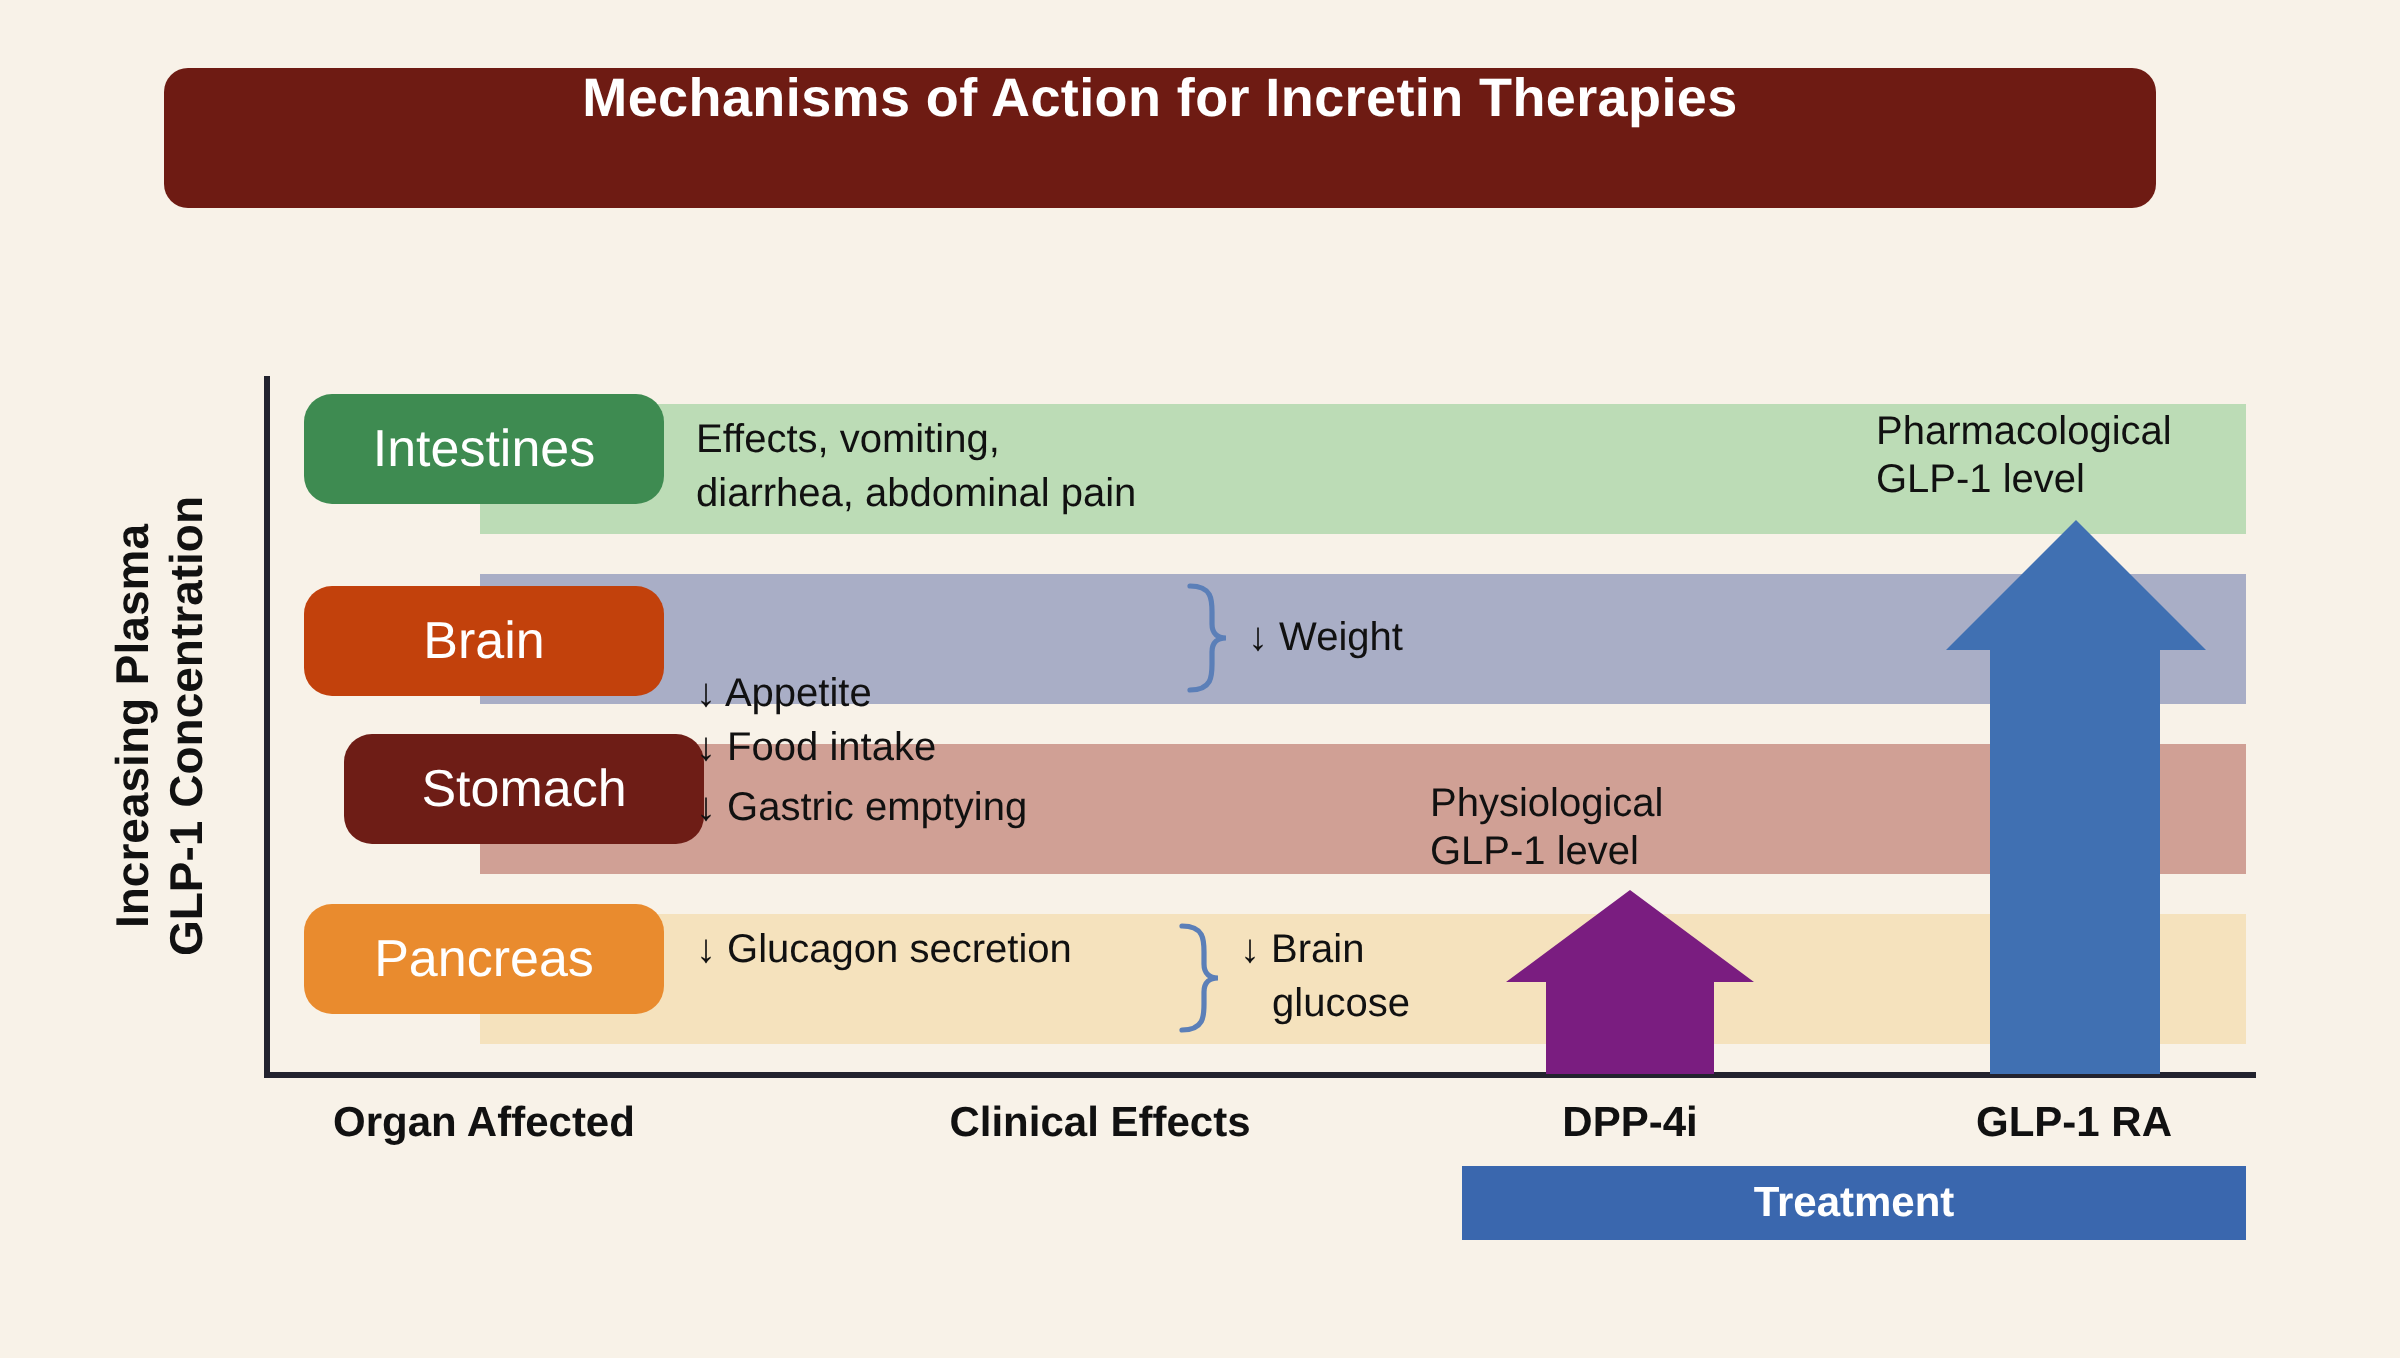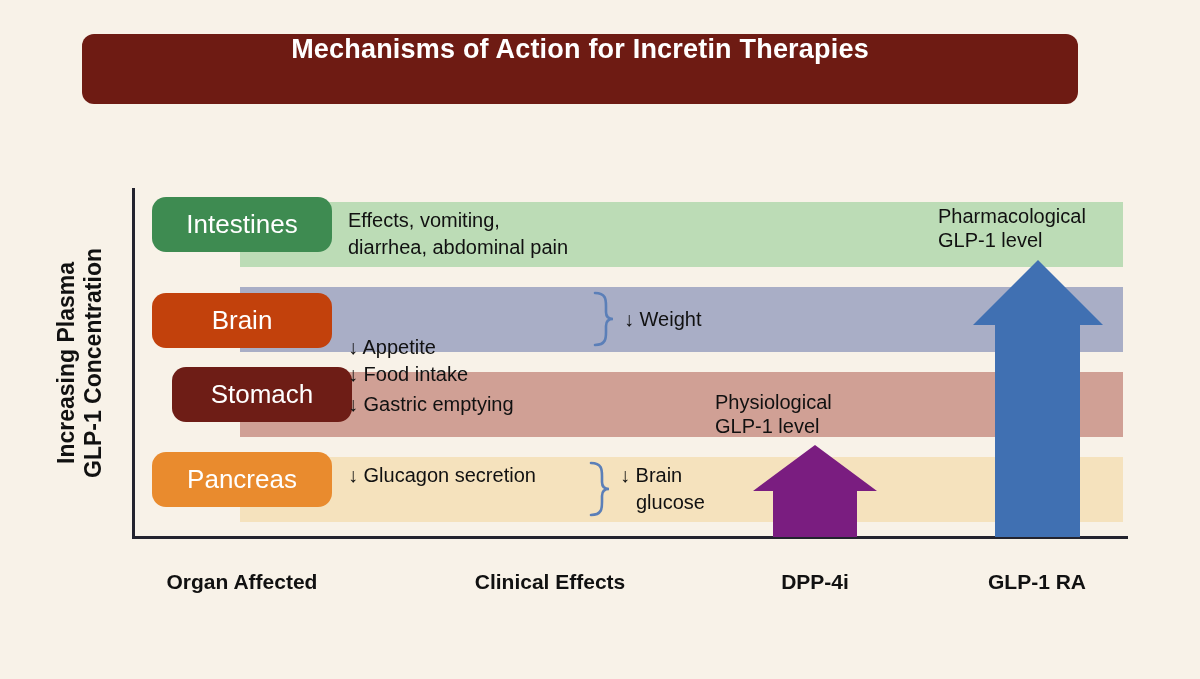--- a/index.html
+++ b/index.html
@@ -32,21 +32,21 @@
   .result .indent{padding-left:16px;}
   .bracket{position:absolute;z-index:3;}
 
   
   .arrow-label{position:absolute;width:200px;text-align:left;font-size:20px;
                line-height:24px;color:#111;z-index:4;}
   .arrow{position:absolute;z-index:3;}
 
   
   .xlab{position:absolute;top:549px;text-align:center;font-weight:bold;
-        font-size:21px;line-height:26px;color:#111;margin-top:20px;}
+        font-size:21px;line-height:26px;color:#111;}
 
   
   .tbar{position:absolute;left:731px;top:583px;width:392px;height:37px;
         display:flex;align-items:center;justify-content:center;}
   .tbar span{color:#ffffff;font-weight:bold;font-size:21px;}
 </style>
 </head>
 <body>
 
 <div class="canvas" style="background: rgb(248, 242, 232);">
@@ -124,14 +124,17 @@
   </svg>
   <svg class="arrow" style="left:973px;top:260px;" width="130" height="277" viewBox="0 0 130 277">
     <polygon points="65,0 130,65 107,65 107,277 22,277 22,65 0,65" fill="#4070b2"></polygon>
   </svg>
 
   <div class="xlab" style="left:142px;width:200px;">Organ Affected</div>
   <div class="xlab" style="left:450px;width:200px;">Clinical Effects</div>
   <div class="xlab" style="left:735px;width:160px;">DPP-4i</div>
   <div class="xlab" style="left:947px;width:180px;">GLP-1 RA</div>
 
+  <div class="tbar" style="background: rgb(58, 103, 174);">
+    <span>Treatment</span>
+  </div>
 
 </div>
 
 </body></html>

